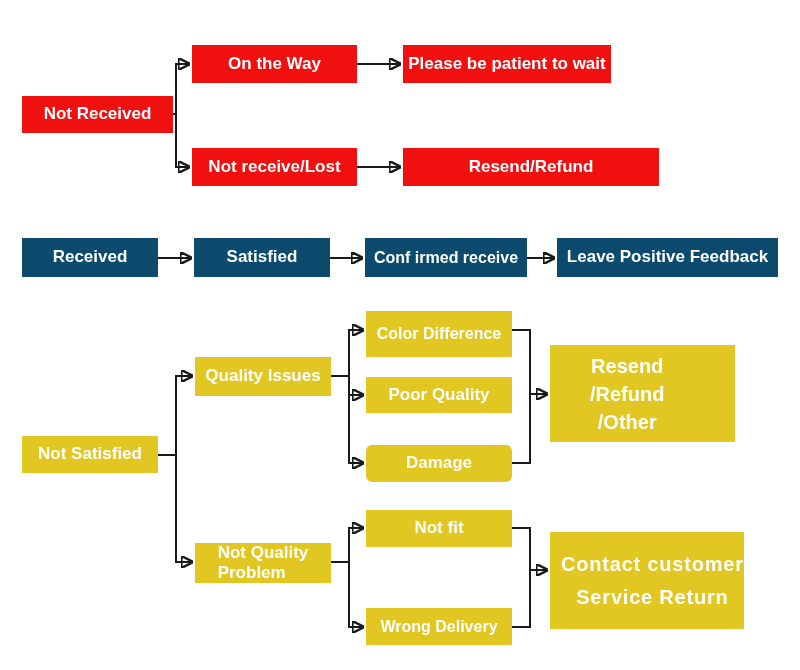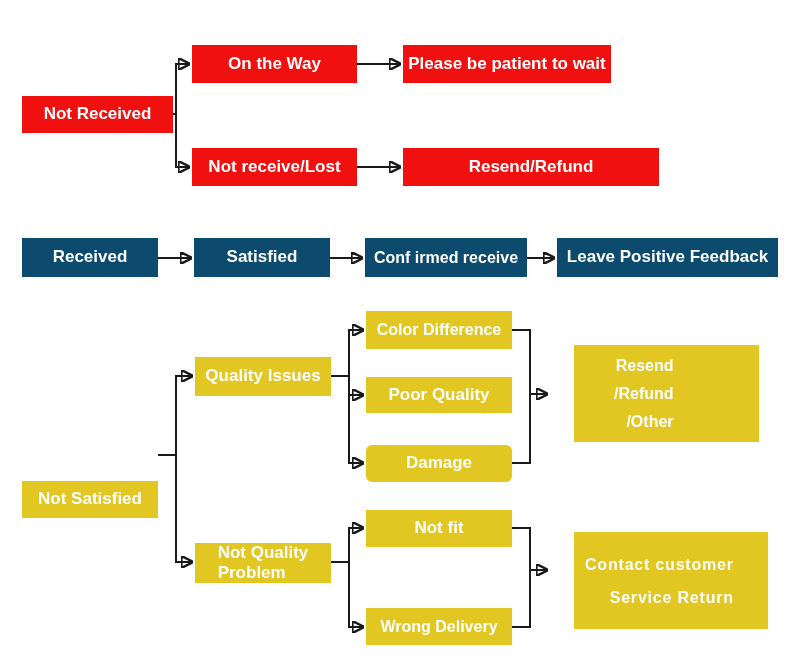--- a/index.html
+++ b/index.html
@@ -16,21 +16,21 @@
     position:absolute;
     display:flex;align-items:center;justify-content:center;
     color:#ffffff;font-weight:700;font-size:17px;line-height:1.2;
     text-align:left;white-space:pre-line;
     box-sizing:border-box;
   }
   .red{background:#f01010;}
   .orange{background:#0c4a6e;}
   .yellow{background:#e2c622;}
   .small{font-size:16px;}
-  .multi{justify-content:flex-start;text-align:right;font-size:16px;margin-left:24px;}
+  .multi{justify-content:flex-start;text-align:center;font-size:20px;}
   .resend-multi{padding-left:40px;line-height:28px;}
   .contact-multi{padding-left:11px;line-height:33px;letter-spacing:0.8px;}
   .two-line{line-height:1.15;}
 </style>
 </head>
 <body>
 
 <div class="canvas">
 
   <svg class="edges" width="800" height="670" aria-hidden="true">
@@ -74,23 +74,23 @@
   <div class="node red" style="left:192px;top:45px;width:165px;height:38px;">On the Way</div>
   <div class="node red" style="left:403px;top:45px;width:208px;height:38px;">Please be patient to wait</div>
   <div class="node red" style="left:192px;top:148px;width:165px;height:38px;">Not receive/Lost</div>
   <div class="node red" style="left:403px;top:148px;width:256px;height:38px;">Resend/Refund</div>
 
   <div class="node orange" style="left:22px;top:238px;width:136px;height:39px;">Received</div>
   <div class="node orange" style="left:194px;top:238px;width:136px;height:39px;">Satisfied</div>
   <div class="node orange small" style="left:365px;top:238px;width:162px;height:39px;">Conf irmed receive</div>
   <div class="node orange" style="left:557px;top:238px;width:221px;height:39px;">Leave Positive Feedback</div>
 
-  <div class="node yellow" style="left:22px;top:436px;width:136px;height:37px;margin-top:45px;">Not Satisfied</div>
+  <div class="node yellow" style="left:22px;top:436px;width:136px;height:37px;">Not Satisfied</div>
   <div class="node yellow" style="left:195px;top:357px;width:136px;height:39px;">Quality Issues</div>
-  <div class="node yellow small" style="left:366px;top:311px;width:146px;height:38px;">Color Difference</div>
+  <div class="node yellow small" style="left:366px;top:311px;width:146px;height:46px;">Color Difference</div>
   <div class="node yellow" style="left:366px;top:377px;width:146px;height:36px;">Poor Quality</div>
   <div class="node yellow" style="left:366px;top:445px;width:146px;height:37px;border-radius:6px;">Damage</div>
   <div class="node yellow multi resend-multi" style="left:550px;top:345px;width:185px;height:97px;">Resend
 /Refund
 /Other</div>
   <div class="node yellow two-line" style="left:195px;top:543px;width:136px;height:40px;">Not Quality
 Problem</div>
   <div class="node yellow" style="left:366px;top:510px;width:146px;height:37px;">Not fit</div>
   <div class="node yellow small" style="left:366px;top:608px;width:146px;height:37px;">Wrong Delivery</div>
   <div class="node yellow multi contact-multi" style="left:550px;top:532px;width:194px;height:97px;">Contact customer

